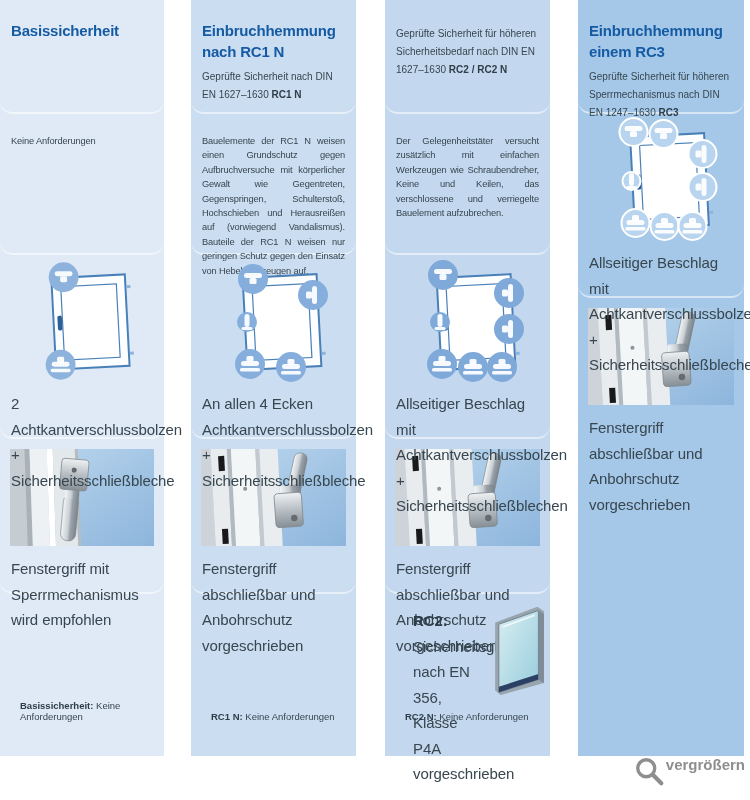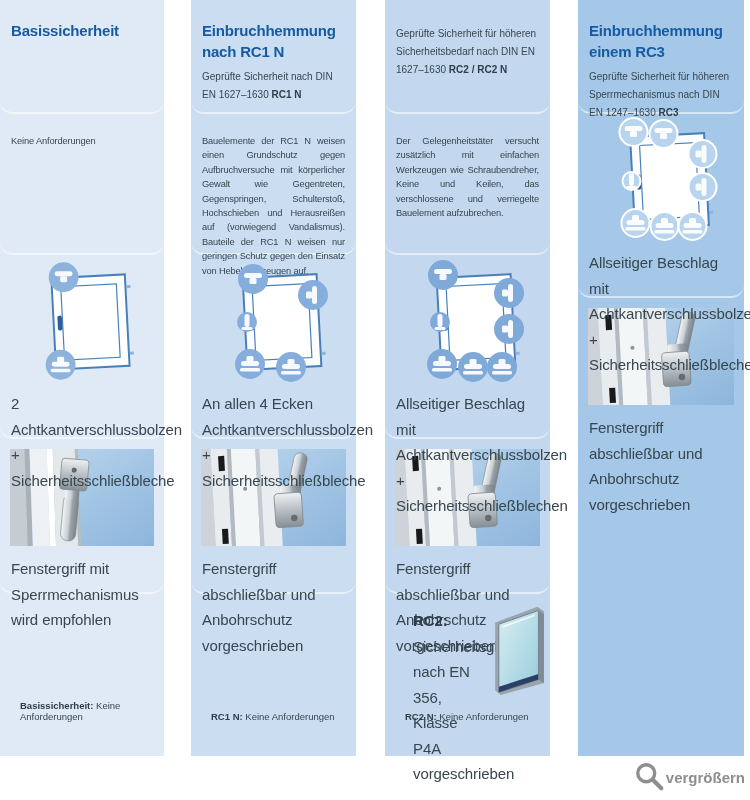--- a/index.html
+++ b/index.html
@@ -24,21 +24,21 @@
   .diagram .cap{margin-top:4px;padding:0 11px;}
   .diagram svg.win{display:block;width:100%;height:132px;}
   .photo{height:97px;margin:0 10px;}
   .photo svg{display:block;width:100%;height:100%;}
   .handle .cap{margin-top:10px;padding:0 11px;}
   .glassnote{padding:14px 0 0 28px;width:102px;}
   .pane{position:absolute;top:10px;right:1px;width:58px;height:92px;}
   .bottomnote{position:absolute;left:4px;right:4px;bottom:18px;margin:16px;font-size:9.5px;color:#37464f;}
   .bottomnote b,.glassnote b{color:#2e3d48;}
 
-  .footer{position:absolute;top:756px;right:5px;height:42px;display:flex;align-items:center;cursor:pointer;}
+  .footer{position:absolute;top:756px;right:5px;height:42px;display:flex;align-items:flex-start;cursor:pointer;}
   .footer-label{font-size:15px;font-weight:bold;color:#8e8e8e;}
 </style>
 </head>
 <body>
 
 <svg width="0" height="0" style="position:absolute" aria-hidden="true">
   <defs>
     <linearGradient id="sky" x1="0" y1="0" x2="1" y2="1">
       <stop offset="0" stop-color="#bed9ef"></stop>
         <stop offset="1" stop-color="#8db5dc"></stop>

